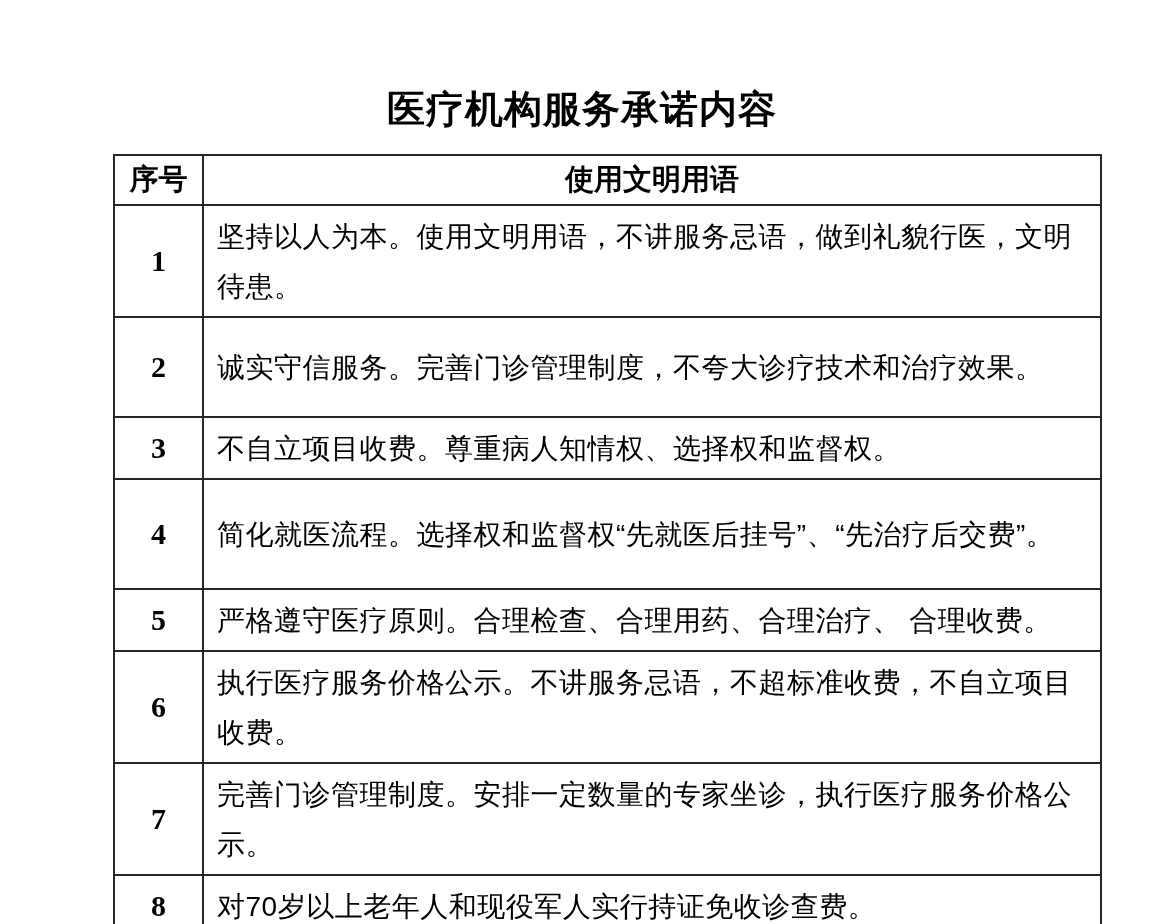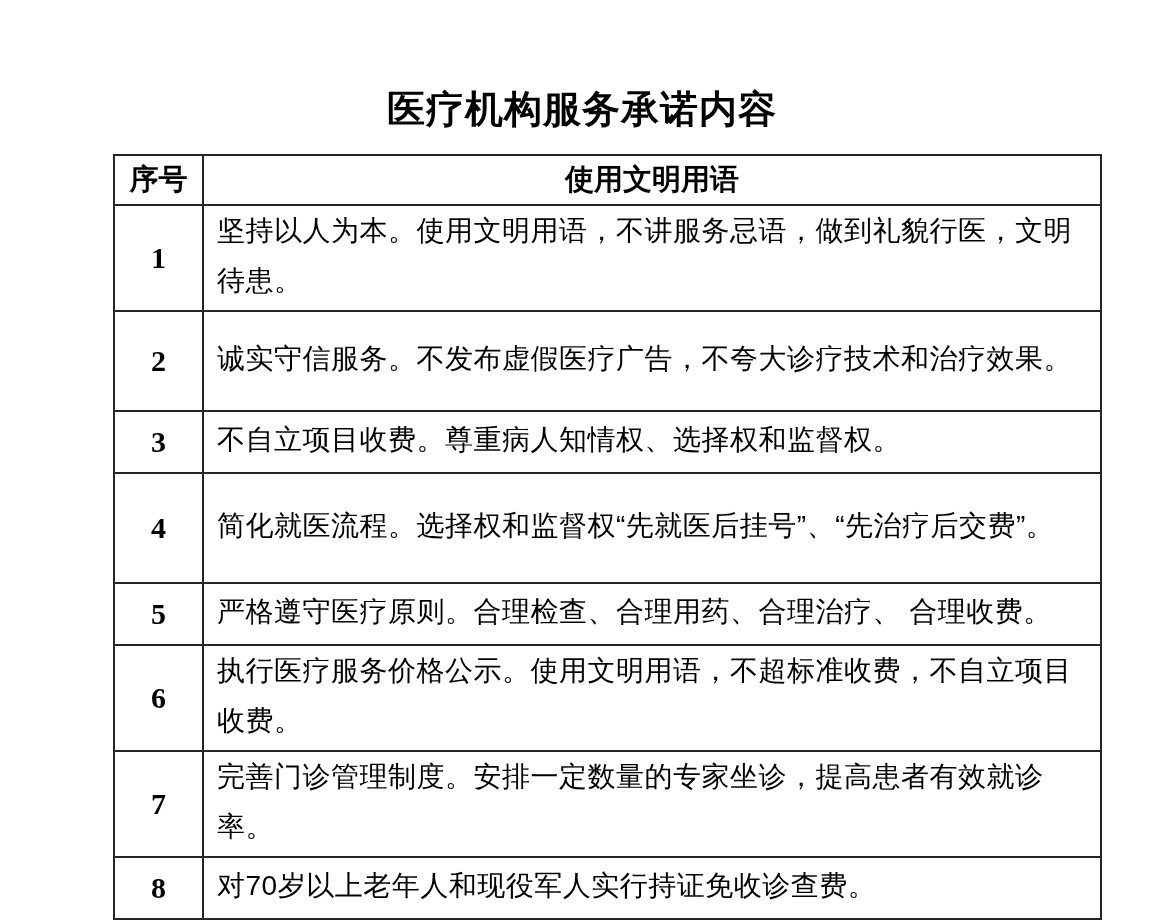--- a/index.html
+++ b/index.html
@@ -60,21 +60,21 @@
     font-size: 30px;
     text-align: center;
     vertical-align: middle;
     padding: 0;
   }
   td.content {
     font-size: 28px;
     line-height: 50px;
     text-align: left;
     vertical-align: middle;
-    padding: 0 14px 4px 13px;
+    padding: 6px 14px 4px 13px;
     letter-spacing: 0.5px;
   }
   tr.row-single { height: 62px; }
   tr.row-double { height: 100px; }
   tr.row-double-lg { height: 110px; }
 </style>
 </head>
 <body>
 
 <div class="page">
@@ -92,41 +92,41 @@
         <th class="hdr">使用文明用语</th>
       </tr>
     </thead>
     <tbody>
       <tr class="row-double">
         <td class="num">1</td>
         <td class="content">坚持以人为本。使用文明用语，不讲服务忌语，做到礼貌行医，文明待患。</td>
       </tr>
       <tr class="row-double">
         <td class="num">2</td>
-        <td class="content">诚实守信服务。不发布虚假医疗广告，不夸大诊疗技术和治疗效果。</td>
+        <td class="content">诚实守信服务。完善门诊管理制度，不夸大诊疗技术和治疗效果。</td>
       </tr>
       <tr class="row-single">
         <td class="num">3</td>
         <td class="content">不自立项目收费。尊重病人知情权、选择权和监督权。</td>
       </tr>
       <tr class="row-double-lg">
         <td class="num">4</td>
         <td class="content">简化就医流程。选择权和监督权“先就医后挂号”、“先治疗后交费”。</td>
       </tr>
       <tr class="row-single">
         <td class="num">5</td>
         <td class="content">严格遵守医疗原则。合理检查、合理用药、合理治疗、 合理收费。</td>
       </tr>
       <tr class="row-double">
         <td class="num">6</td>
-        <td class="content">执行医疗服务价格公示。使用文明用语，不超标准收费，不自立项目收费。</td>
+        <td class="content">执行医疗服务价格公示。不讲服务忌语，不超标准收费，不自立项目收费。</td>
       </tr>
       <tr class="row-double">
         <td class="num">7</td>
-        <td class="content">完善门诊管理制度。安排一定数量的专家坐诊，提高患者有效就诊率。</td>
+        <td class="content">完善门诊管理制度。安排一定数量的专家坐诊，执行医疗服务价格公示。</td>
       </tr>
       <tr class="row-single">
         <td class="num">8</td>
         <td class="content">对70岁以上老年人和现役军人实行持证免收诊查费。</td>
       </tr>
     </tbody>
   </table>
 
 </div>
 

